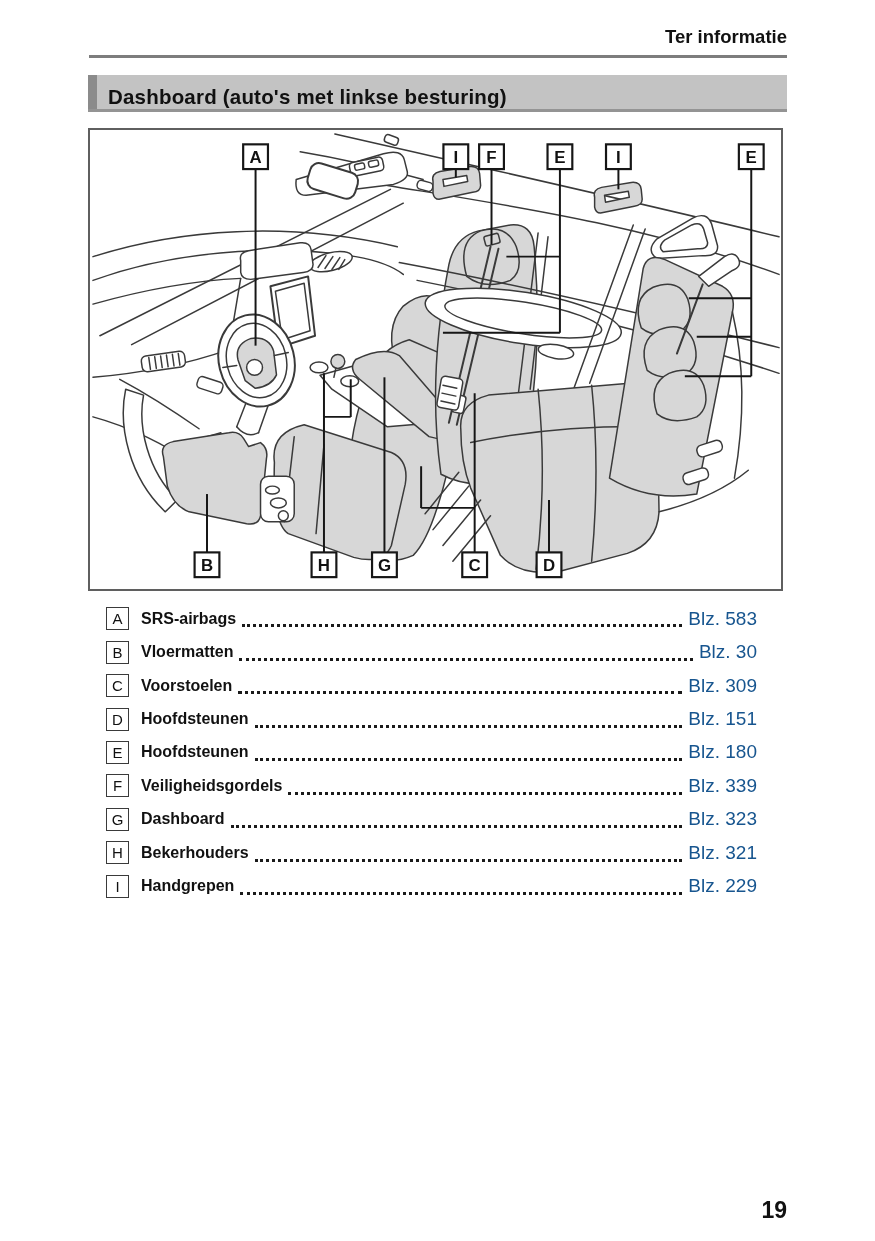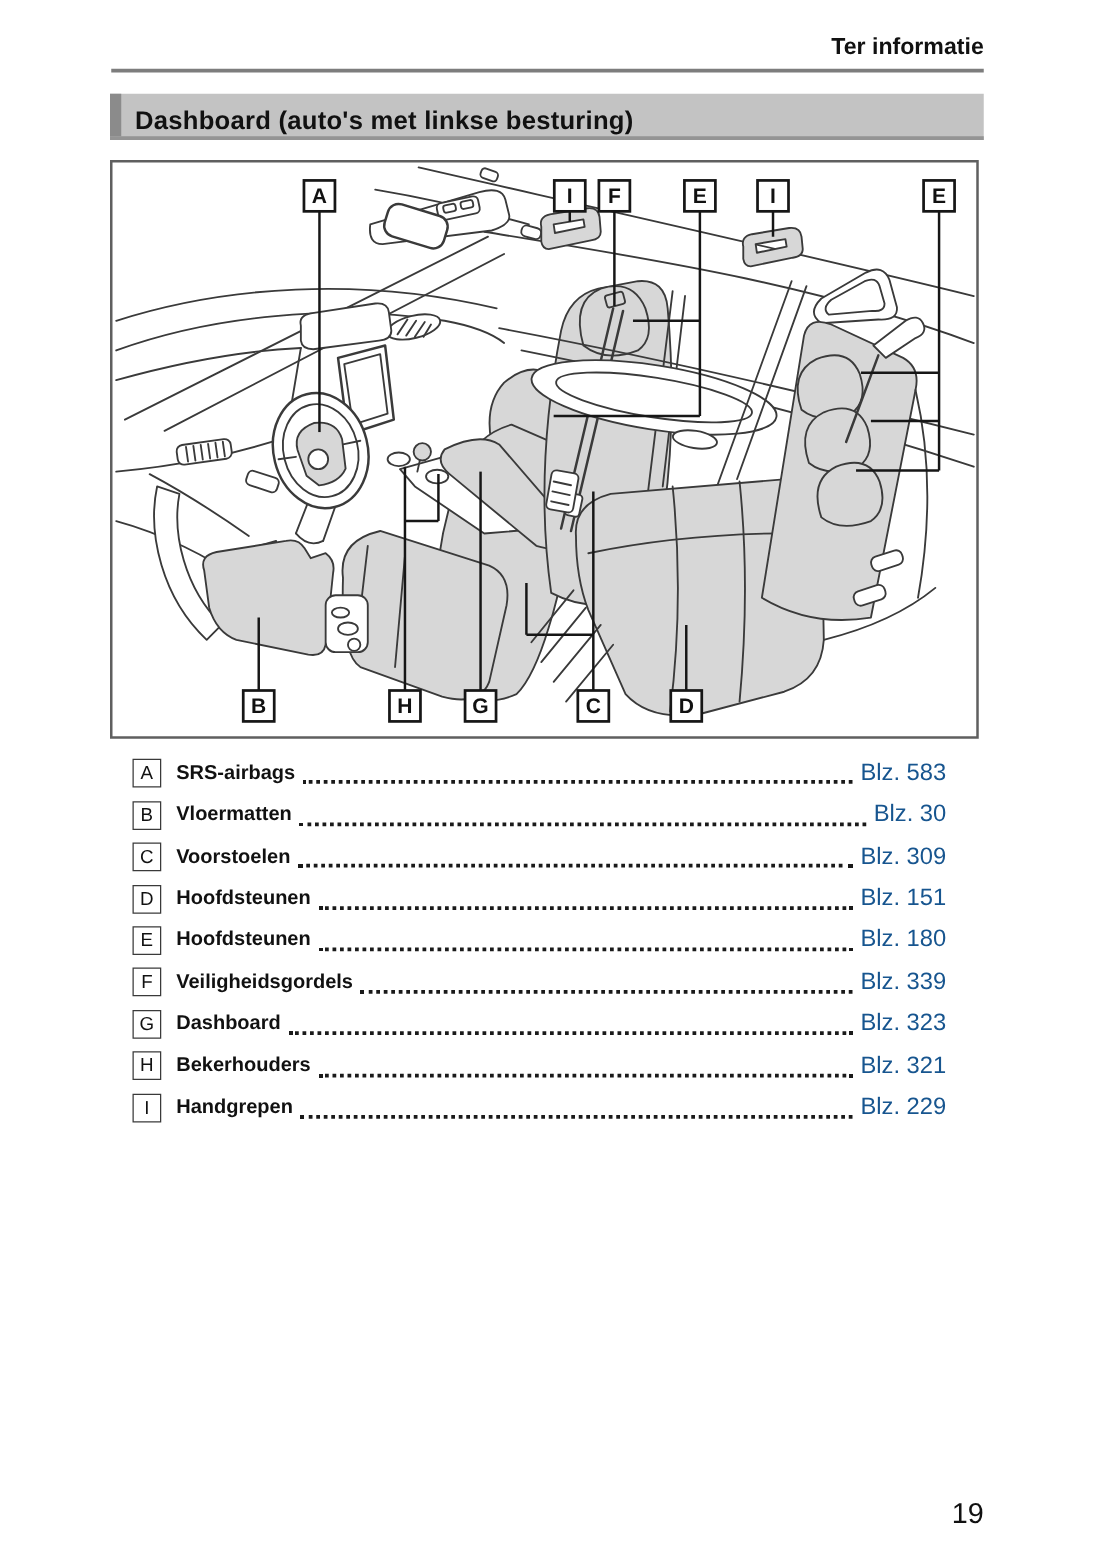--- a/index.html
+++ b/index.html
@@ -15,21 +15,21 @@
   .figure{position:absolute;top:128px;left:88px;width:695px;height:463px;border:2px solid #5f5f5f;
           box-sizing:border-box;background:#fff;}
   .figure svg{display:block;width:100%;height:100%;}
   .index{position:absolute;top:602px;left:106px;width:651px;}
   .row{height:33.45px;display:flex;align-items:center;}
   .lbox{width:21px;height:21px;border:1.5px solid #3a3a3a;display:flex;align-items:center;
         justify-content:center;font-size:15px;flex:none;}
   .lbl{font-size:16px;font-weight:bold;white-space:nowrap;margin-left:12px;}
   .leader{flex:1;align-self:flex-end;margin:0 6px 8px 6px;border-bottom:3px dotted #1a1a1a;height:1px;}
   .pref{font-size:19px;font-weight:normal;color:#17558f;white-space:nowrap;}
-  .page-number{position:absolute;top:1197px;right:88px;font-size:23px;font-weight:normal;}
+  .page-number{position:absolute;top:1197px;right:88px;font-size:23px;font-weight:bold;}
   text.flab{font-family:"Liberation Sans",sans-serif;font-size:17px;font-weight:bold;fill:#111;
             text-anchor:middle;}
 </style>
 </head>
 <body>
 
 <div class="page">
 
   <div class="top-header">Ter informatie</div>
   <div class="top-rule"></div>

